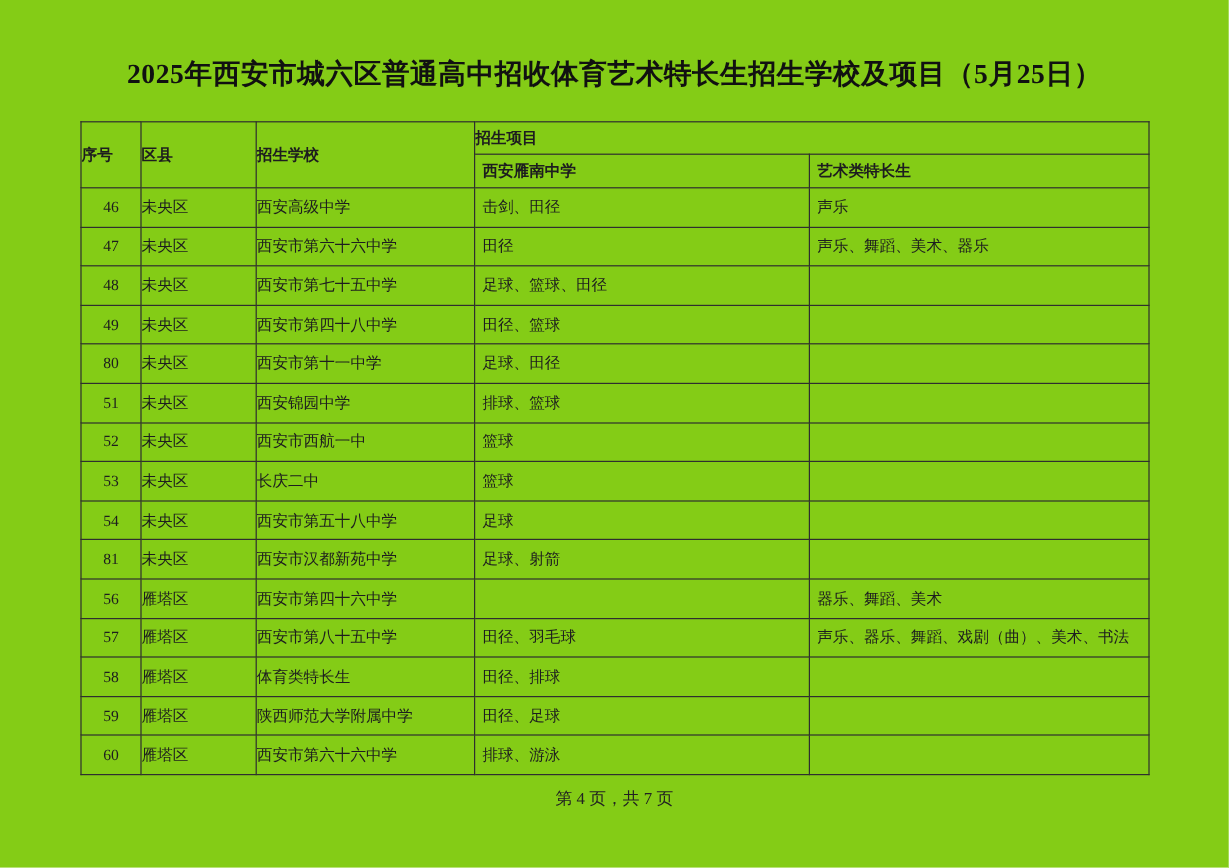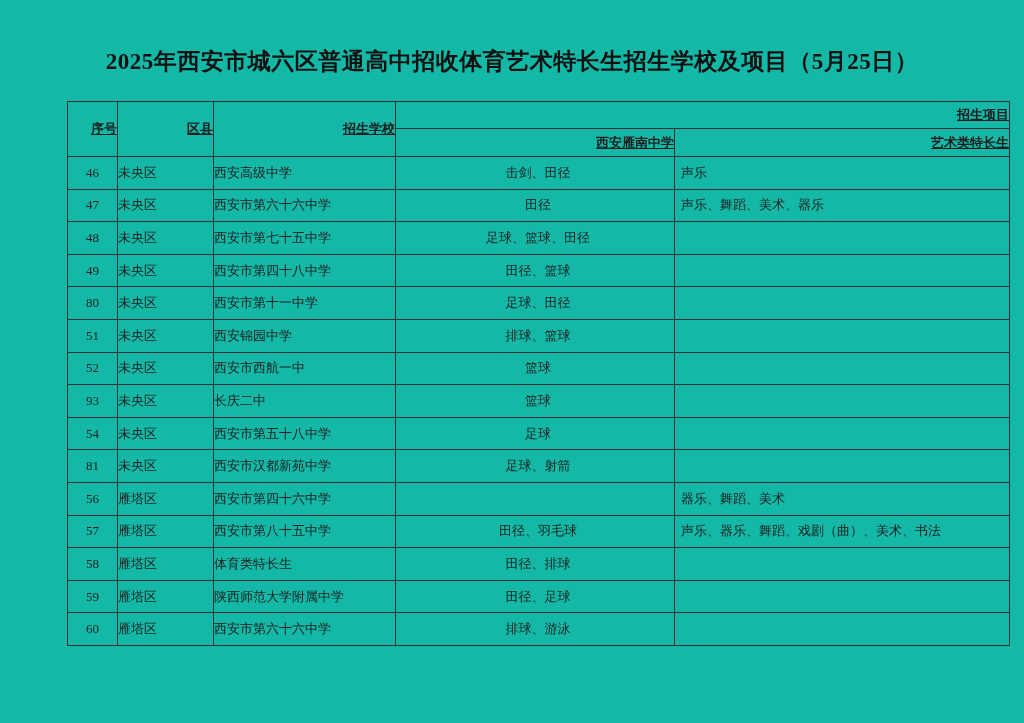--- a/index.html
+++ b/index.html
@@ -3,21 +3,21 @@
 <meta charset="utf-8">
 <style>
   * { margin: 0; padding: 0; box-sizing: border-box; }
   html, body {
     width: 1024px; height: 723px;
     background: #ffffff;
     font-family: "Liberation Serif", "DejaVu Serif", serif;
     color: #1d1d1f;
     overflow: hidden;
   }
-  .doc { width: 1024px; height: 723px; background: #14b8a6; padding-top: 46px; }
+  .doc { width: 1024px; height: 723px; background: #84cc16; padding-top: 46px; }
   .title {
     text-align: center;
     font-size: 23px;
     font-weight: bold;
     letter-spacing: 0.5px;
     margin-bottom: 24px;
     color: #111;
   }
   table.schools {
     border-collapse: collapse;
@@ -26,29 +26,29 @@
     margin-left: 67px;
   }
   table.schools th, table.schools td {
     border: 1px solid #2f2f2f;
     font-size: 13px;
     font-weight: normal;
     vertical-align: middle;
     overflow: hidden;
     white-space: nowrap;
   }
-  table.schools th { text-align: right; font-weight: 600; text-decoration: underline; }
+  table.schools th { text-align: left; font-weight: 600; }
   thead tr.h1 th { height: 27px; }
   thead tr.h2 th { height: 28px; }
   tbody td { height: 32.6px; }
   .col-index  { width: 50px;  text-align: center; }
   .col-district { width: 96px; text-align: left; }
   .col-school { width: 182px; }
-  .col-sports { width: 279px; text-align: center; padding-left: 6px; }
-  .col-arts   { width: 335px; text-align: left; padding-left: 6px; }
+  .col-sports { width: 279px; text-align: left; padding-left: 6px; }
+  .col-arts   { width: 283px; text-align: left; padding-left: 6px; }
   .footer {
     text-align: center;
     font-size: 14px;
     margin-top: 11px;
     color: #222;
   }
 </style>
 </head>
 <body>
 
@@ -119,21 +119,21 @@
           <td class="col-arts"></td>
         </tr>
         <tr>
           <td class="col-index">52</td>
           <td class="col-district">未央区</td>
           <td class="col-school">西安市西航一中</td>
           <td class="col-sports">篮球</td>
           <td class="col-arts"></td>
         </tr>
         <tr>
-          <td class="col-index">93</td>
+          <td class="col-index">53</td>
           <td class="col-district">未央区</td>
           <td class="col-school">长庆二中</td>
           <td class="col-sports">篮球</td>
           <td class="col-arts"></td>
         </tr>
         <tr>
           <td class="col-index">54</td>
           <td class="col-district">未央区</td>
           <td class="col-school">西安市第五十八中学</td>
           <td class="col-sports">足球</td>
@@ -177,13 +177,14 @@
         <tr>
           <td class="col-index">60</td>
           <td class="col-district">雁塔区</td>
           <td class="col-school">西安市第六十六中学</td>
           <td class="col-sports">排球、游泳</td>
           <td class="col-arts"></td>
         </tr>
       </tbody>
   </table>
 
+  <div class="footer">第 4 页，共 7 页</div>
 </div>
 
 </body></html>

